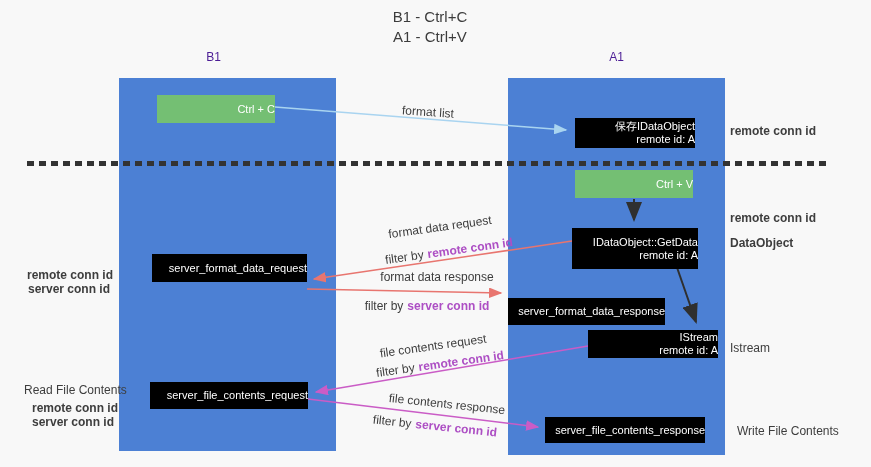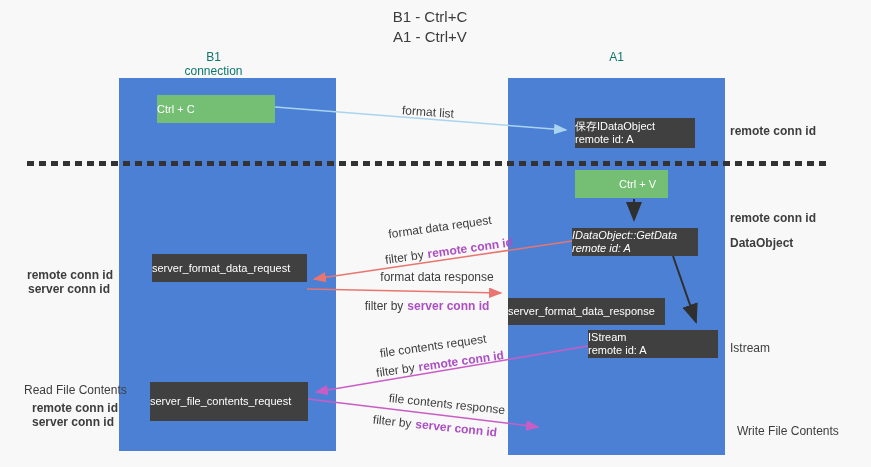--- a/index.html
+++ b/index.html
@@ -6,37 +6,37 @@
   body { font-family:"Liberation Sans", sans-serif; background:#f8f8f8; }
   #stage { position:relative; width:871px; height:467px; background:#f8f8f8; overflow:hidden; }
 
   .col { position:absolute; background:#4c80d4; }
   #col-left  { left:119px; top:78px; width:217px; height:373px; }
   #col-right { left:508px; top:78px; width:217px; height:377px; }
 
   .title { position:absolute; left:330px; top:7px; width:200px; text-align:center;
            font-size:15px; line-height:20px; color:#3c3c3c; }
 
-  .col-header { position:absolute; text-align:center; font-size:12px; line-height:14px; color:#0f766e; }
+  .col-header { position:absolute; text-align:center; font-size:12px; line-height:14px; color:#4c1d95; }
   #hdr-left  { left:105px; top:50px; width:217px; }
   #hdr-right { left:508px; top:50px; width:217px; }
 
-  .box { position:absolute; display:flex; flex-direction:column; align-items:flex-start; justify-content:center;
+  .box { position:absolute; display:flex; flex-direction:column; align-items:flex-end; justify-content:center;
          color:#fff; font-size:11px; line-height:13px; text-align:center; }
   .green  { background:#74bf73; }
-  .orange { background:#404040; }
+  .orange { background:#000000; }
 
   #box-ctrl-c   { left:157px; top:95px;  width:118px; height:28px; }
   #box-save-ido { left:575px; top:118px; width:120px; height:30px; }
-  #box-ctrl-v   { left:575px; top:170px; width:93px; height:28px;padding-left:44px; }
-  #box-getdata  { left:572px; top:228px; width:126px; height:28px;font-style:italic; }
+  #box-ctrl-v   { left:575px; top:170px; width:118px; height:28px;padding-left:44px; }
+  #box-getdata  { left:572px; top:228px; width:126px; height:41px; }
   #box-sfd-req  { left:152px; top:254px; width:155px; height:28px; }
   #box-sfd-resp { left:508px; top:280px; width:157px; height:27px;margin-top:18px; }
   #box-istream  { left:588px; top:330px; width:130px; height:28px; }
-  #box-sfc-req  { left:150px; top:382px; width:158px; height:39px; }
+  #box-sfc-req  { left:150px; top:382px; width:158px; height:27px; }
   #box-sfc-resp { left:545px; top:417px; width:160px; height:26px; }
 
   #divider { position:absolute; left:27px; top:161px; width:803px; height:5px;
              background:repeating-linear-gradient(90deg,#333 0px,#333 7px,transparent 7px,transparent 12px); }
 
   .rlabel { position:absolute; white-space:nowrap; font-size:12px; color:#3d3d3d;
             transform:translate(-50%,-50%); }
   .purple { color:#ad4fc4; font-weight:bold; }
   .greent { color:#56b45a; font-weight:bold; }
   .sidelabel { position:absolute; white-space:nowrap; font-size:12px; color:#3d3d3d; }
@@ -50,21 +50,20 @@
 
 <div id="stage">
 
   <div class="title">
     <div>B1 - Ctrl+C</div>
     <div>A1 - Ctrl+V</div>
   </div>
 
   <div class="col-header" id="hdr-left">
     <div>B1</div>
-    <div>connection</div>
   </div>
   <div class="col-header" id="hdr-right">
     <div>A1</div>
   </div>
 
   <div class="col" id="col-left"></div>
   <div class="col" id="col-right"></div>
 
   <div id="divider"></div>
 
@@ -120,20 +119,23 @@
 
   <div class="box orange" id="box-istream">
     <div>IStream</div>
     <div>remote id: A</div>
   </div>
 
   <div class="box orange" id="box-sfc-req">
     <div>server_file_contents_request</div>
   </div>
 
+  <div class="box orange" id="box-sfc-resp">
+    <div>server_file_contents_response</div>
+  </div>
 
   <div class="rlabel" style="left:428px; top:112px; transform:translate(-50%,-50%) rotate(4deg);">format list</div>
 
   <div class="rlabel" style="left:440px; top:227px; transform:translate(-50%,-50%) rotate(-8deg);">format data request</div>
   <div class="rlabel" style="left:449px; top:251px; transform:translate(-50%,-50%) rotate(-8deg);">
     <span>filter by</span><span class="fl-gap"></span><span class="purple">remote conn id</span>
   </div>
 
   <div class="rlabel" style="left:437px; top:277px;">format data response</div>
   <div class="rlabel" style="left:427px; top:306px;">

